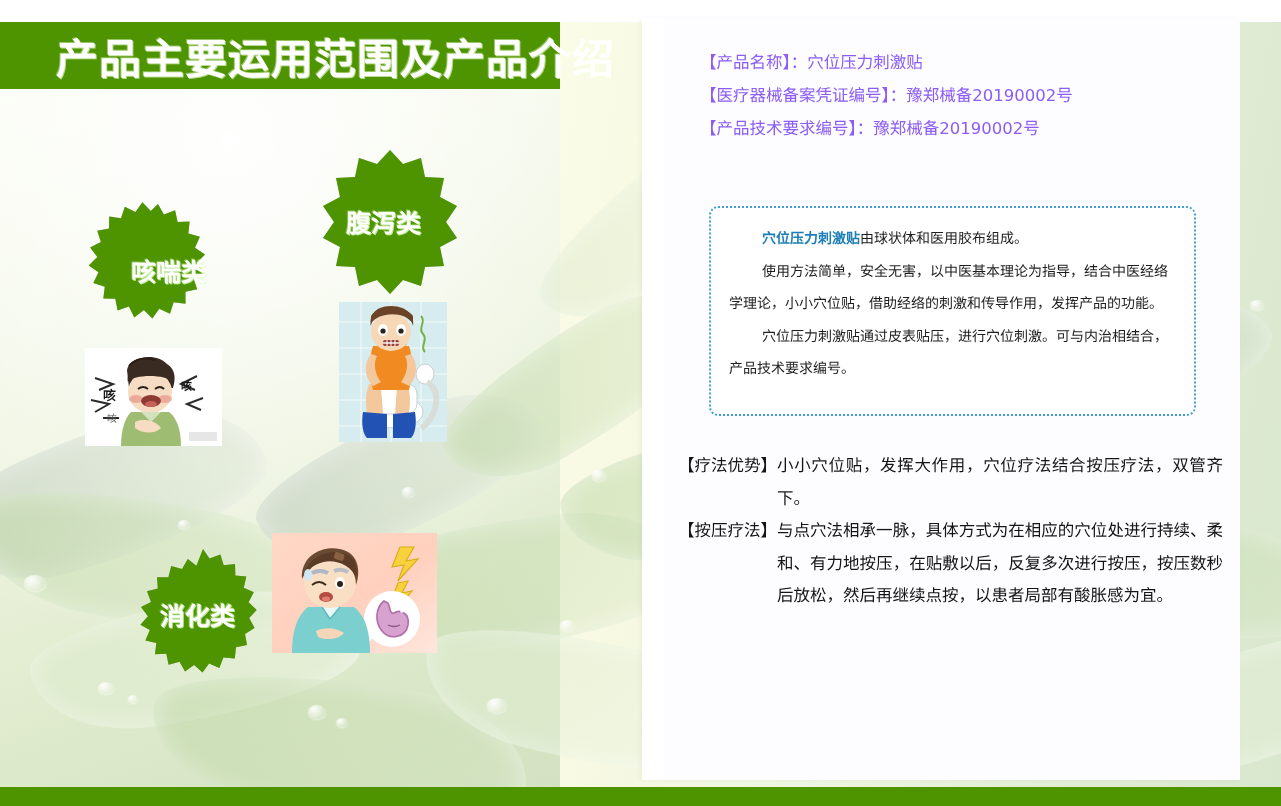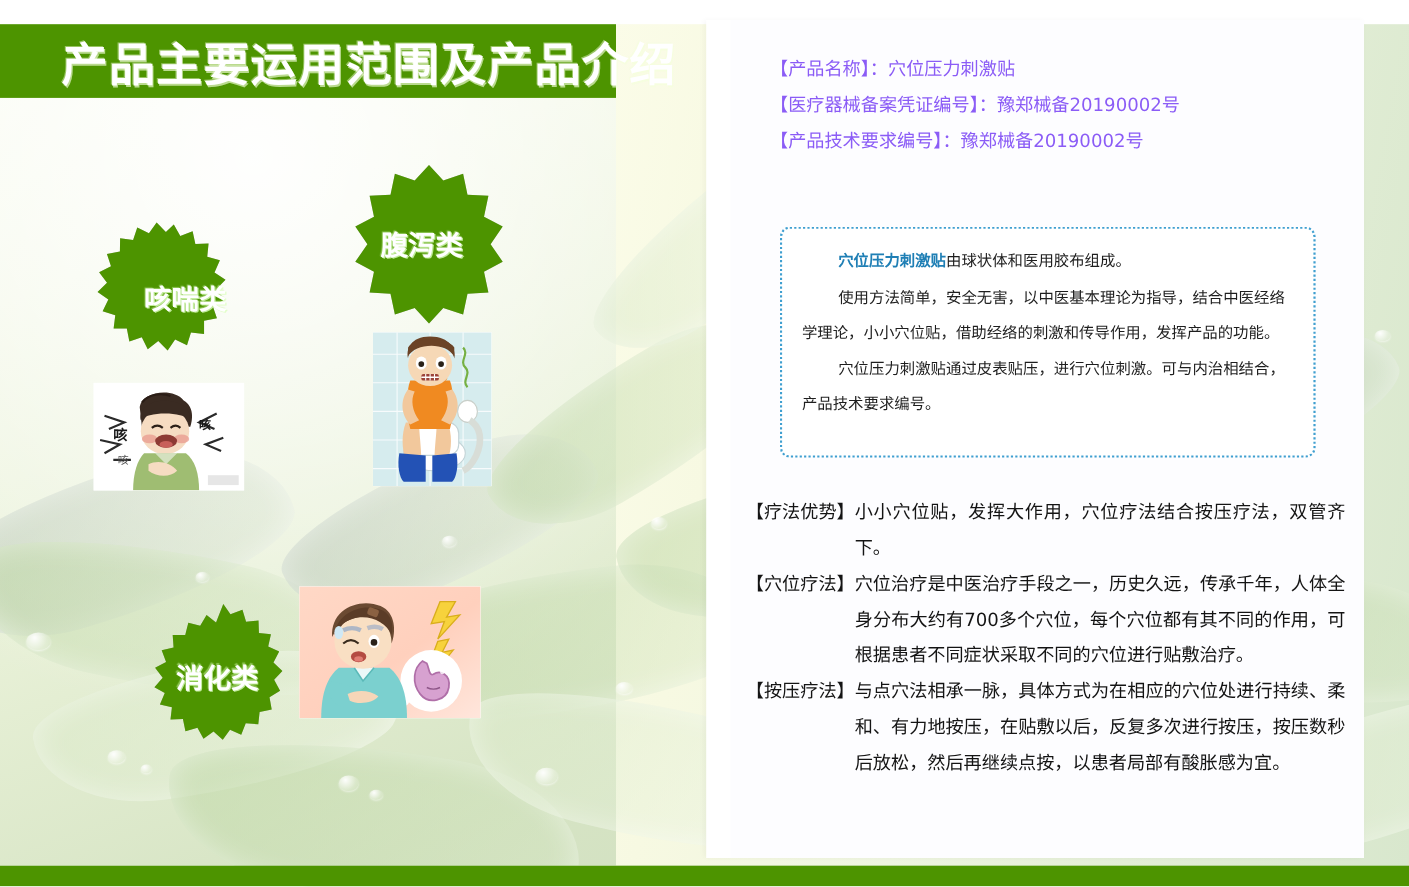--- a/index.html
+++ b/index.html
@@ -430,24 +430,20 @@
       <p class="info-p indent">使用方法简单，安全无害，以中医基本理论为指导，结合中医经络学理论，小小穴位贴，借助经络的刺激和传导作用，发挥产品的功能。</p>
       <p class="info-p indent">穴位压力刺激贴通过皮表贴压，进行穴位刺激。可与内治相结合，产品技术要求编号。</p>
     </div>
 
     <div class="bullets">
       <div class="bullet">
         <span class="bullet-tag">【疗法优势】</span>
         <span class="bullet-body">小小穴位贴，发挥大作用，穴位疗法结合按压疗法，双管齐下。</span>
       </div>
       <div class="bullet">
-        <span class="bullet-tag">【穴位疗法】</span>
-        <span class="bullet-body">穴位治疗是中医治疗手段之一，历史久远，传承千年，人体全身分布大约有700多个穴位，每个穴位都有其不同的作用，可根据患者不同症状采取不同的穴位进行贴敷治疗。</span>
-      </div>
-      <div class="bullet">
         <span class="bullet-tag">【按压疗法】</span>
         <span class="bullet-body">与点穴法相承一脉，具体方式为在相应的穴位处进行持续、柔和、有力地按压，在贴敷以后，反复多次进行按压，按压数秒后放松，然后再继续点按，以患者局部有酸胀感为宜。</span>
       </div>
     </div>
   </div>
 
   <div class="bottom-bar"></div>
 
 </div>
 

